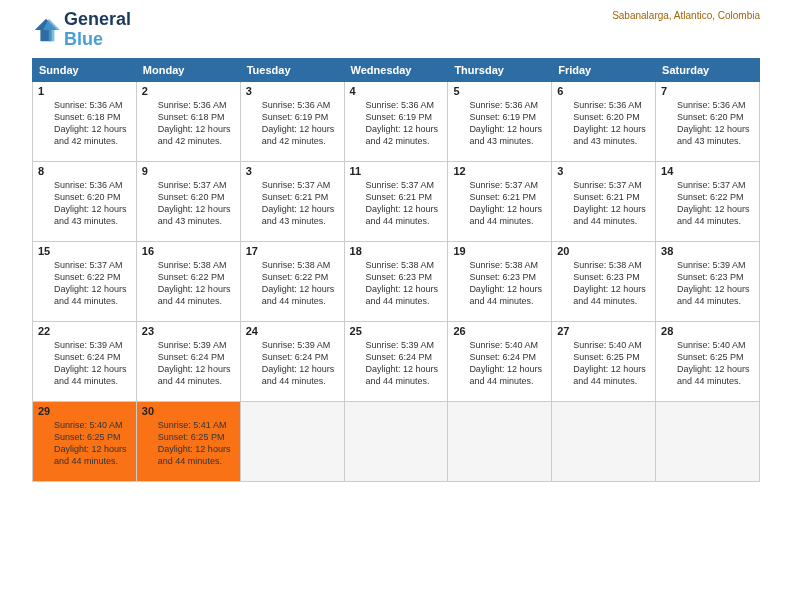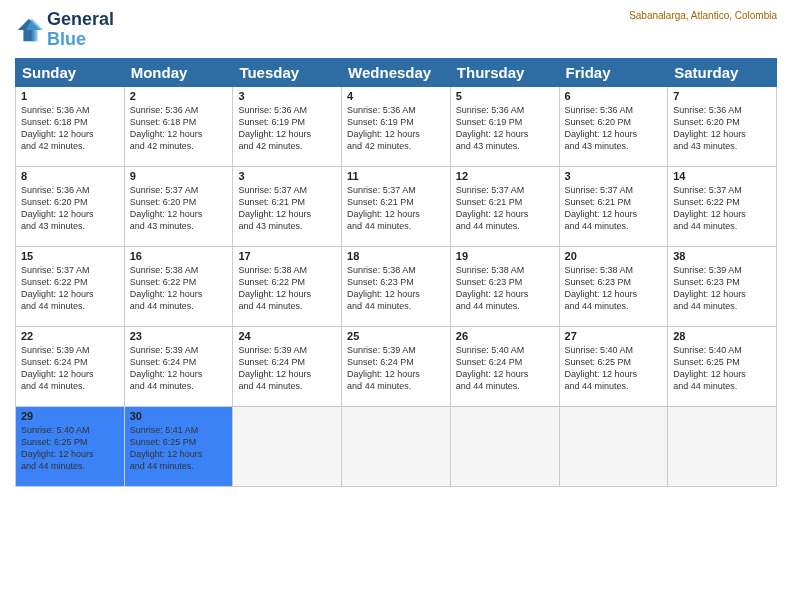--- a/index.html
+++ b/index.html
@@ -7,21 +7,21 @@
       font-family: Arial, sans-serif;
       background: #fff;
       width: 792px;
       height: 612px;
       overflow: hidden;
     }
     .page {
       width: 792px;
       height: 612px;
       background: #fff;
-      padding: 10px 15px;
+      padding: 10px 32px;
     }
     .header {
       display: flex;
       justify-content: space-between;
       align-items: flex-start;
       margin-bottom: 8px;
     }
     .logo {
       display: flex;
       align-items: center;
@@ -56,46 +56,47 @@
     .calendar {
       width: 100%;
       border-collapse: collapse;
       font-size: 9.5px;
     }
     .calendar th {
       background: #2e6da4;
       color: #fff;
       text-align: left;
       padding: 5px 6px;
-      font-size: 15px;
+      font-size: 11px;
       font-weight: bold;
       border: 1px solid #2e6da4;
     }
     .calendar td {
       vertical-align: top;
       border: 1px solid #ccc;
       padding: 3px 5px;
       width: calc(100% / 7);
       height: 80px;
       background: #fff;
     }
     .calendar tr:last-child td {
-      background: #3b82f6;
+      background: #f97316;
     }
     .day-num {
       font-size: 11px;
       font-weight: bold;
       color: #222;
       display: block;
       margin-bottom: 2px;
     }
     .day-info {
       color: #333;
       font-size: 9px;
       line-height: 1.35;
+      margin-left: 16px;
     }
     .empty {
       background: #f5f5f5 !important;
     }
   </style>
 </head>
 <body>
 
 <div class="page">
   <div class="header">

